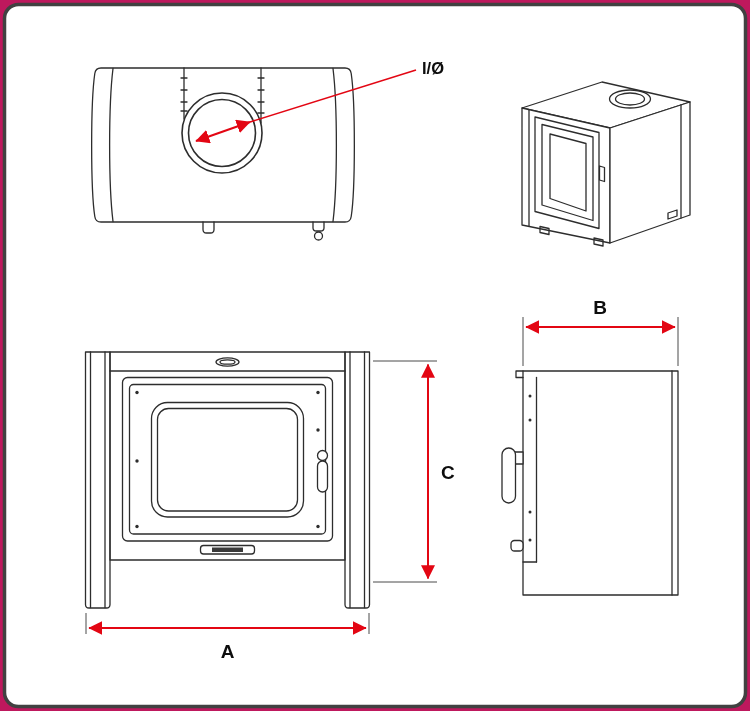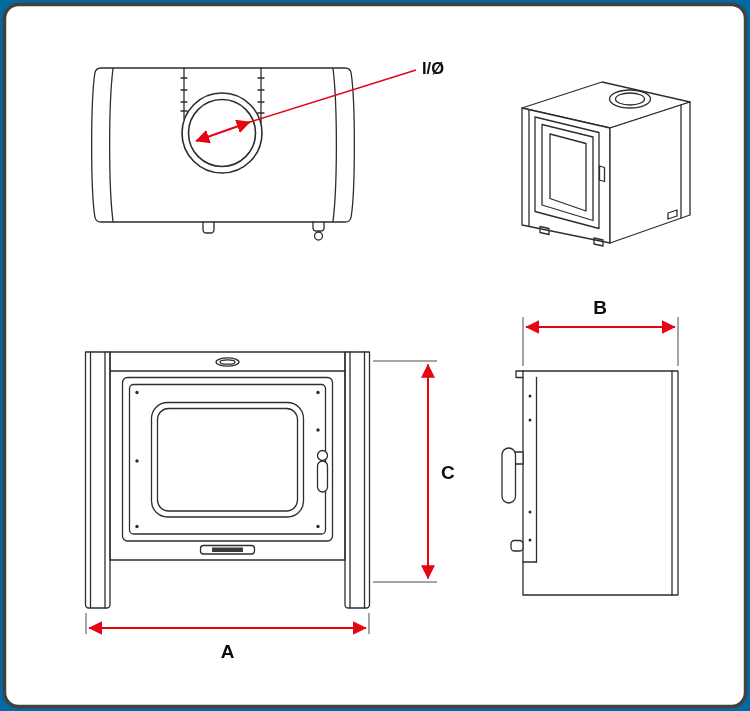--- a/index.html
+++ b/index.html
@@ -1,20 +1,20 @@
 <!DOCTYPE html>
 <html><head>
 <meta charset="utf-8">
 <style>
   html, body { margin: 0; padding: 0; background: #ffffff; }
   .canvas {
     position: relative;
     width: 750px;
     height: 711px;
-    background: #0369a1;
+    background: #be185d;
     font-family: "Liberation Sans", sans-serif;
     overflow: hidden;
   }
   svg { display: block; }
   
   .draw {
     fill: none;
     stroke: #2d2d2d;
     stroke-width: 1.3;
     stroke-linecap: round;

